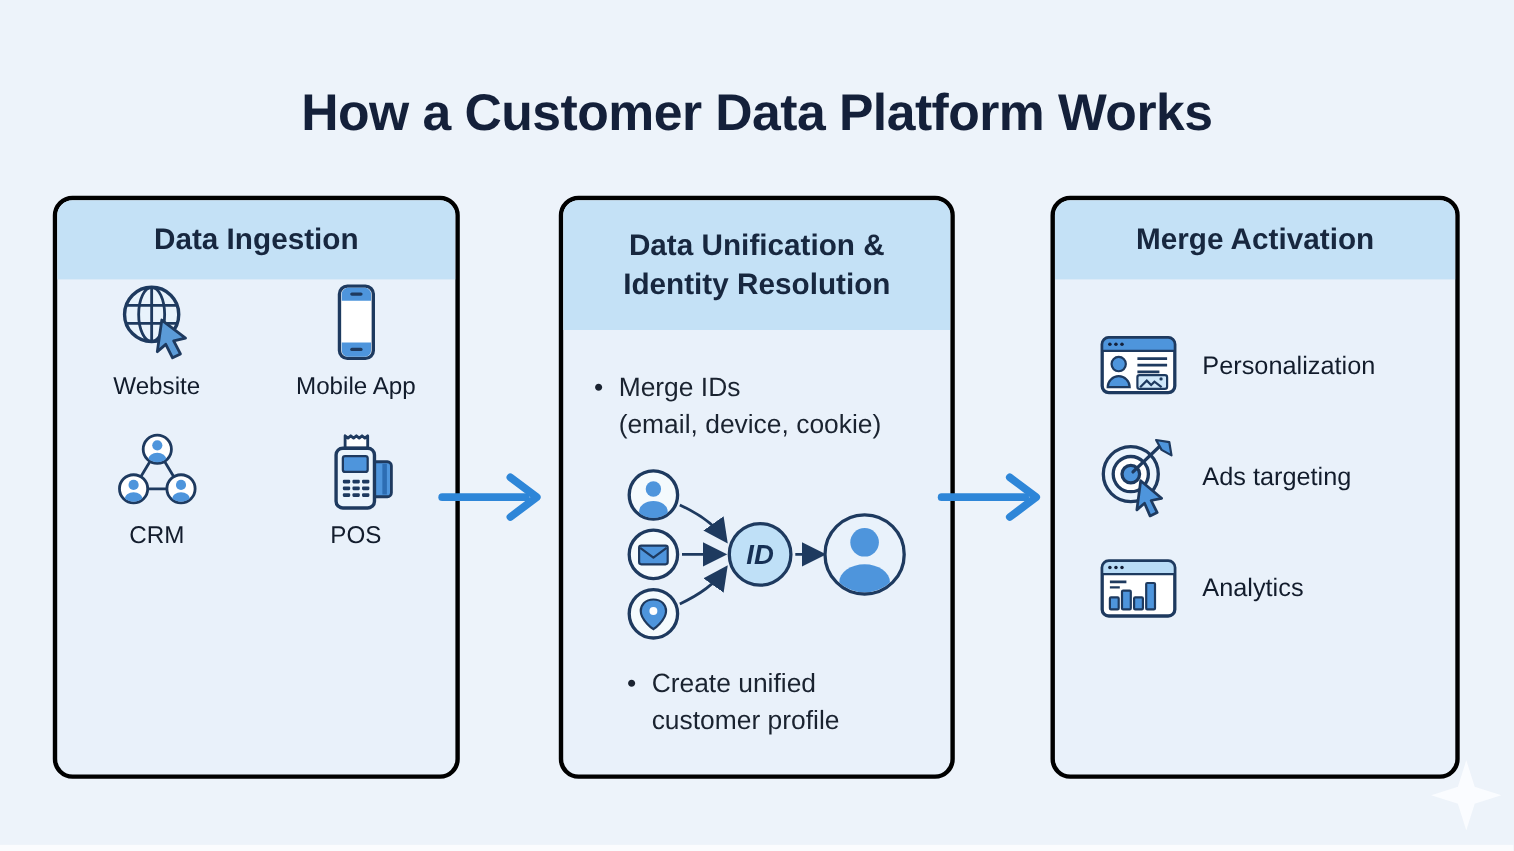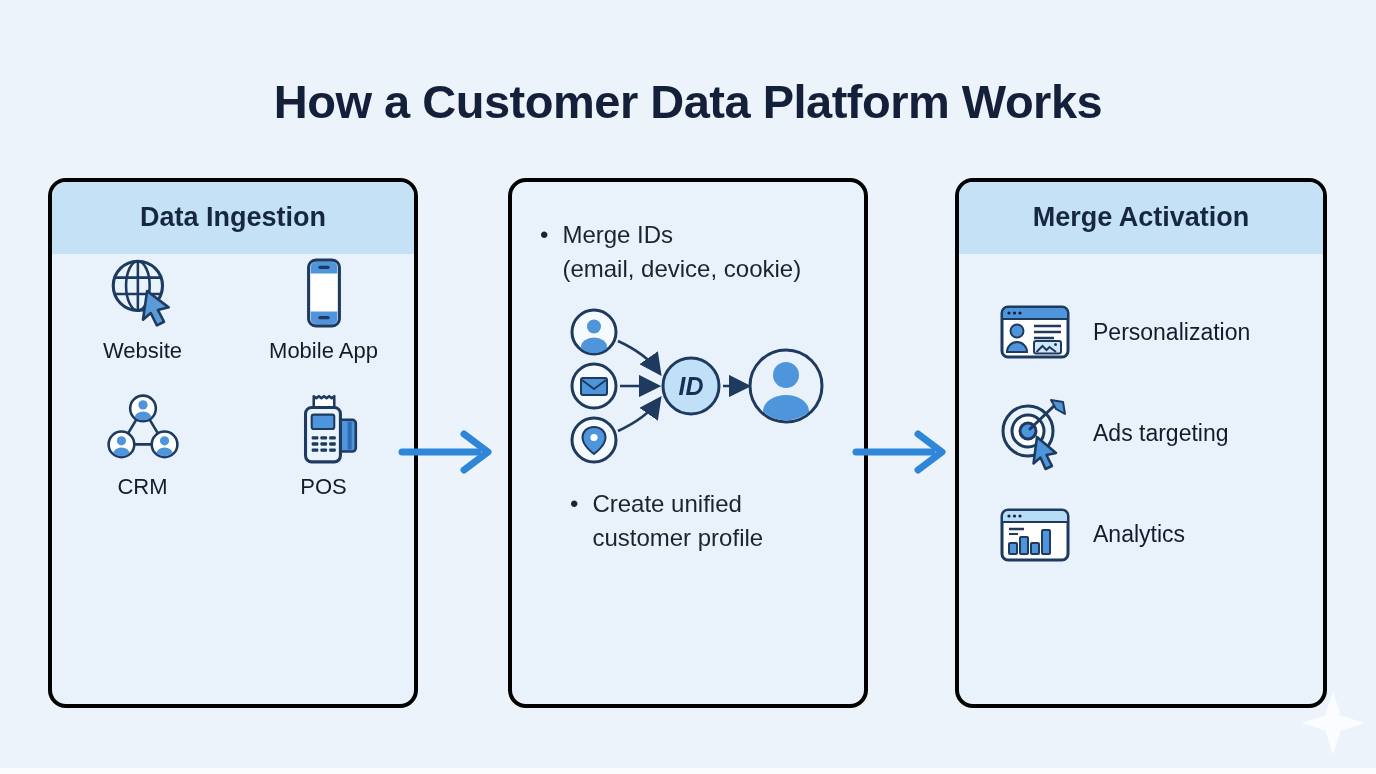--- a/index.html
+++ b/index.html
@@ -228,20 +228,21 @@
 </section>
 
 <div class="flow-arrow flow-arrow-1">
   <svg viewBox="0 0 100 50">
     <line x1="4" y1="25" x2="80" y2="25" stroke="#2e86d8" stroke-width="7" stroke-linecap="round"></line>
     <polyline points="66,7 90,25 66,43" fill="none" stroke="#2e86d8" stroke-width="7" stroke-linecap="round" stroke-linejoin="round"></polyline>
   </svg>
 </div>
 
 <section class="panel panel-2">
+  <header class="panel-header">Data Unification &amp; Identity Resolution</header>
 
   <div class="bullet bullet-merge">
     <span class="marker">•</span>
     <span class="bullet-text">Merge IDs
 (email, device, cookie)</span>
   </div>
 
   <div class="merge-diagram">
     <svg viewBox="0 0 312 172">
       <defs>

